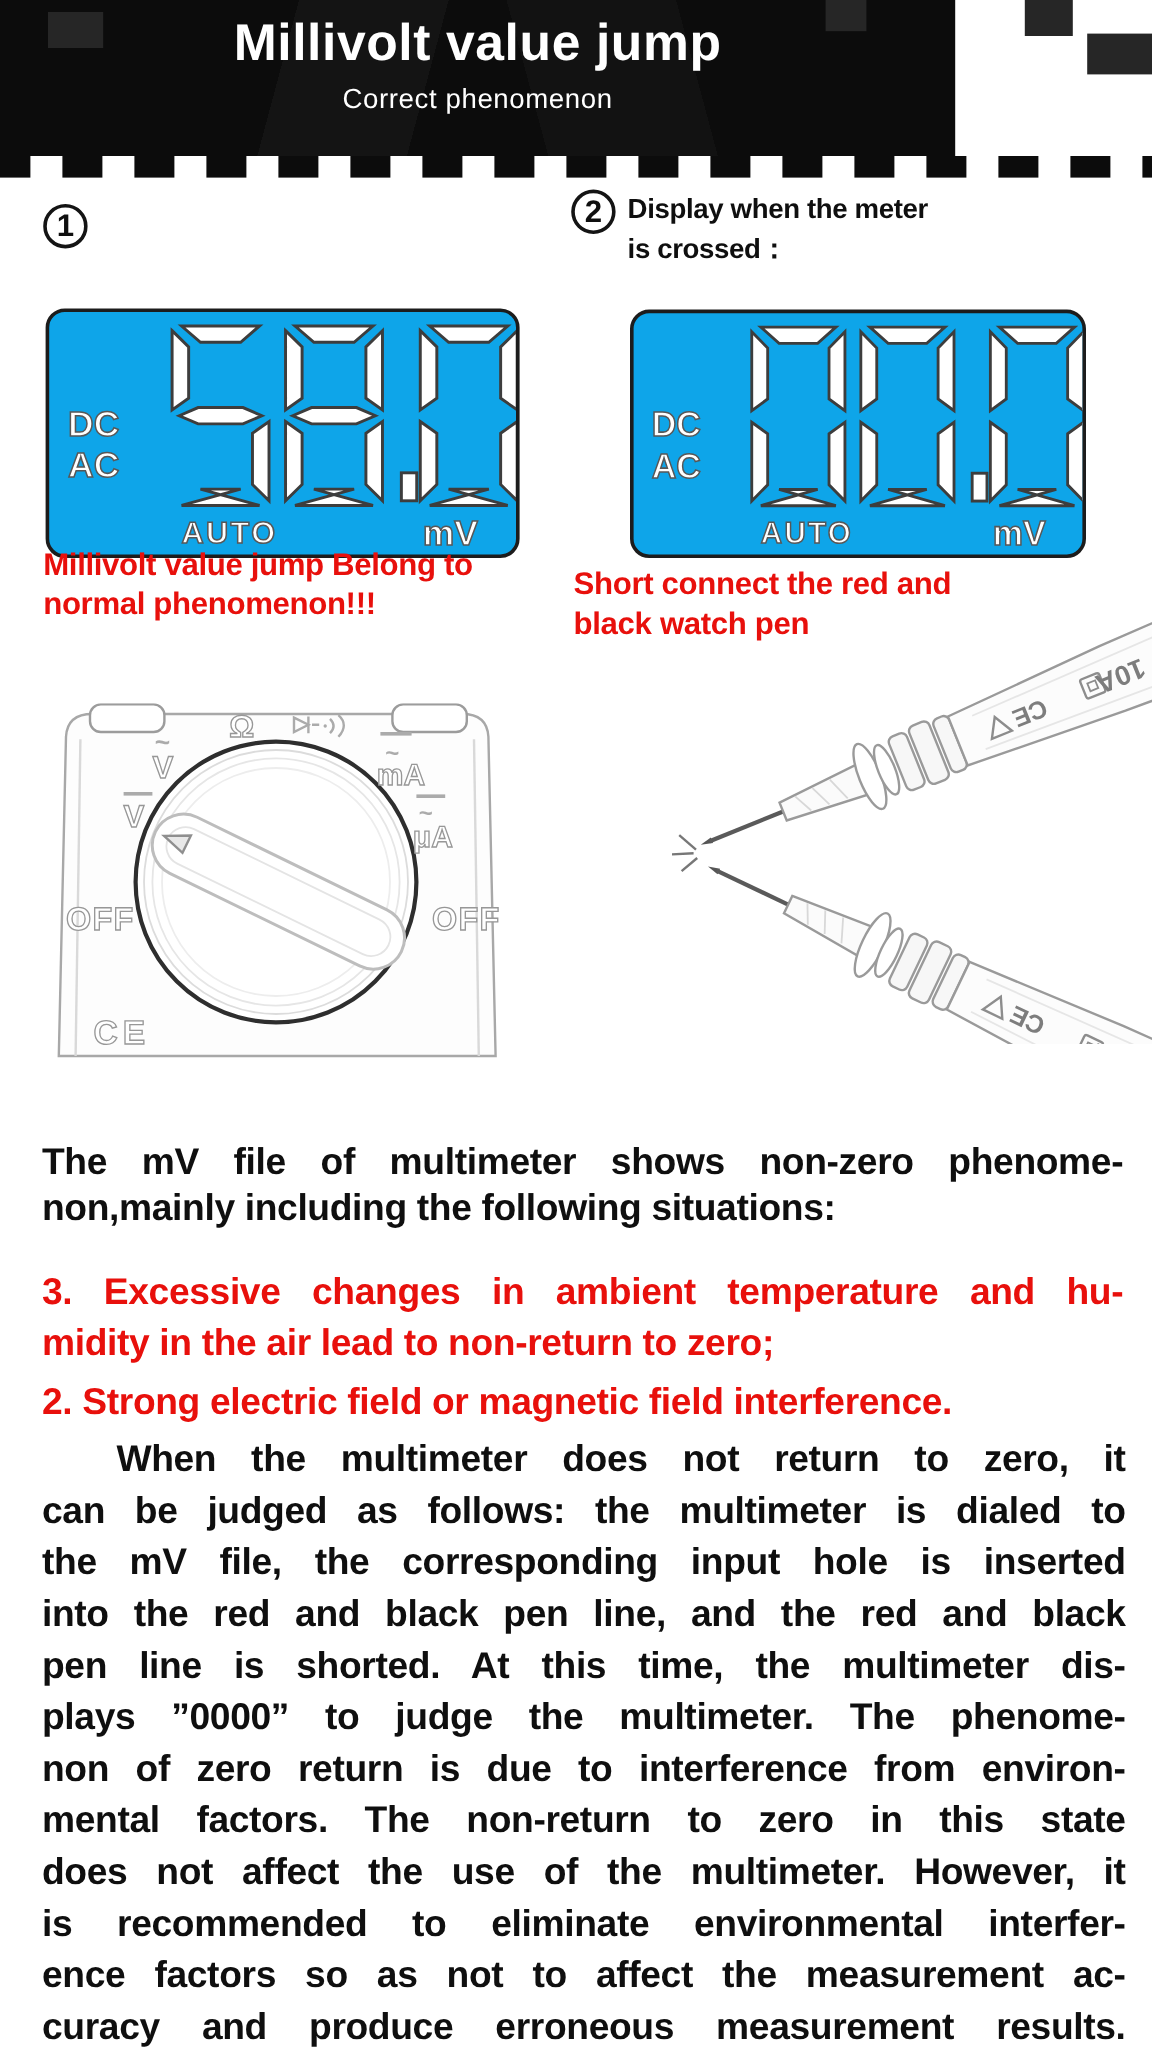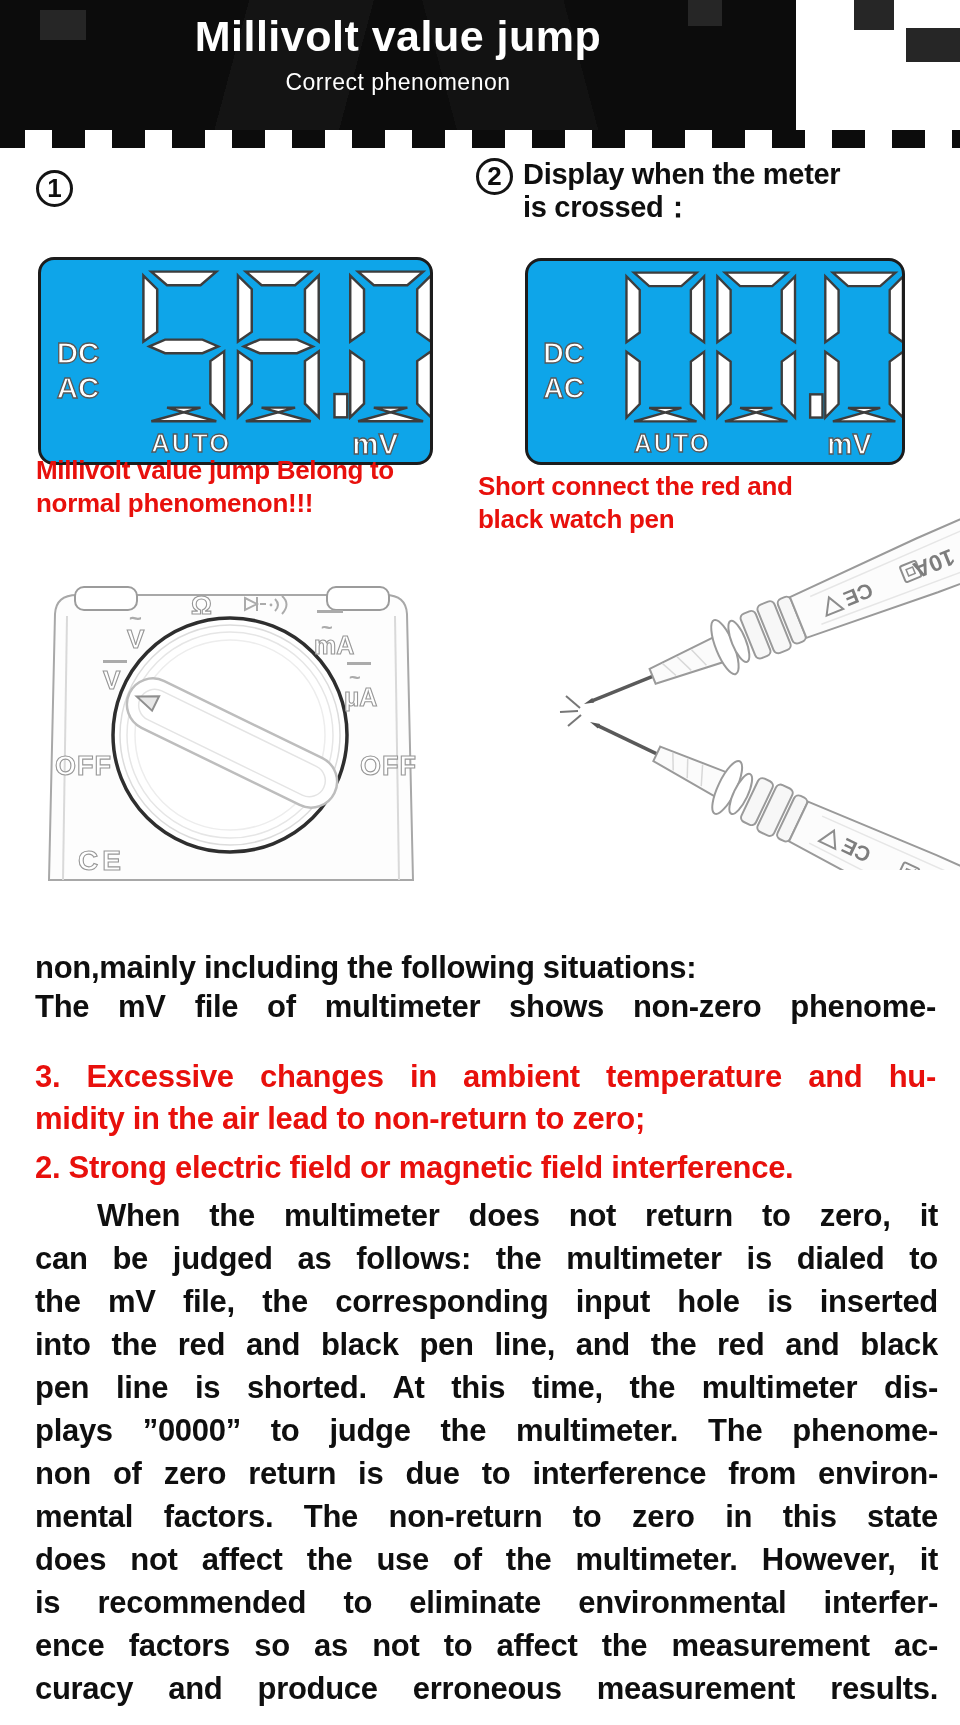--- a/index.html
+++ b/index.html
@@ -25,21 +25,21 @@
       background:repeating-linear-gradient(90deg,var(--hbg) 0 33px,transparent 33px 60px);
       background-position:-8px 0;}
 
   
   .sec-head{position:absolute;display:flex;align-items:flex-start;gap:10px;}
   #head-left{left:36px;top:170px;}
   #head-right{left:476px;top:158px;}
   .num{flex:0 0 auto;display:flex;align-items:center;justify-content:center;width:37px;height:37px;
        border:3px solid #141414;border-radius:50%;font-size:26px;font-weight:700;}
   .sec-title{font-size:29px;font-weight:700;line-height:36px;letter-spacing:-.3px;}
-  .sec-title-lines div{font-size:29px;font-weight:700;line-height:33px;letter-spacing:-.3px;}
+  .sec-title-lines div{font-size:23px;font-weight:700;line-height:33px;letter-spacing:-.3px;}
 
   
   .lcd{position:absolute;border:3px solid #1c1c1c;border-radius:16px;background:#0ea5e9;}
   #lcd-left{left:38px;top:257px;width:395px;height:208px;}
   #lcd-right{left:525px;top:258px;width:380px;height:207px;}
   .lcd svg{display:block;width:100%;height:100%;}
   .seg{fill:#fff;stroke:#3d3d3d;stroke-width:2.5;}
   .lcdtxt{fill:#fff;stroke:#575757;stroke-width:1.3;font-weight:700;}
 
   
@@ -237,22 +237,22 @@
   <use href="#pen" xlink:href="#pen" transform="translate(112,204) rotate(25.5)"></use>
   <g stroke="#777" stroke-width="2">
     <line x1="88" y1="178" x2="102" y2="190"></line>
     <line x1="82" y1="194" x2="100" y2="193"></line>
     <line x1="90" y1="208" x2="103" y2="197"></line>
   </g>
 </svg>
 
 <article>
   <div class="blk" id="intro">
+      <div class="line j">The mV file of multimeter shows non-zero phenome-</div>
       <div class="line">non,mainly including the following situations:</div>
-      <div class="line j">The mV file of multimeter shows non-zero phenome-</div>
     </div>
   <div class="blk" id="redlist">
       <div class="line j">3. Excessive changes in ambient temperature and hu-</div>
       <div class="line">midity in the air lead to non-return to zero;</div>
       <div class="line mt">2. Strong electric field or magnetic field interference.</div>
     </div>
   <div class="blk" id="para">
       <div class="line j ind">When the multimeter does not return to zero, it</div>
       <div class="line j">can be judged as follows: the multimeter is dialed to</div>
       <div class="line j">the mV file, the corresponding input hole is inserted</div>

